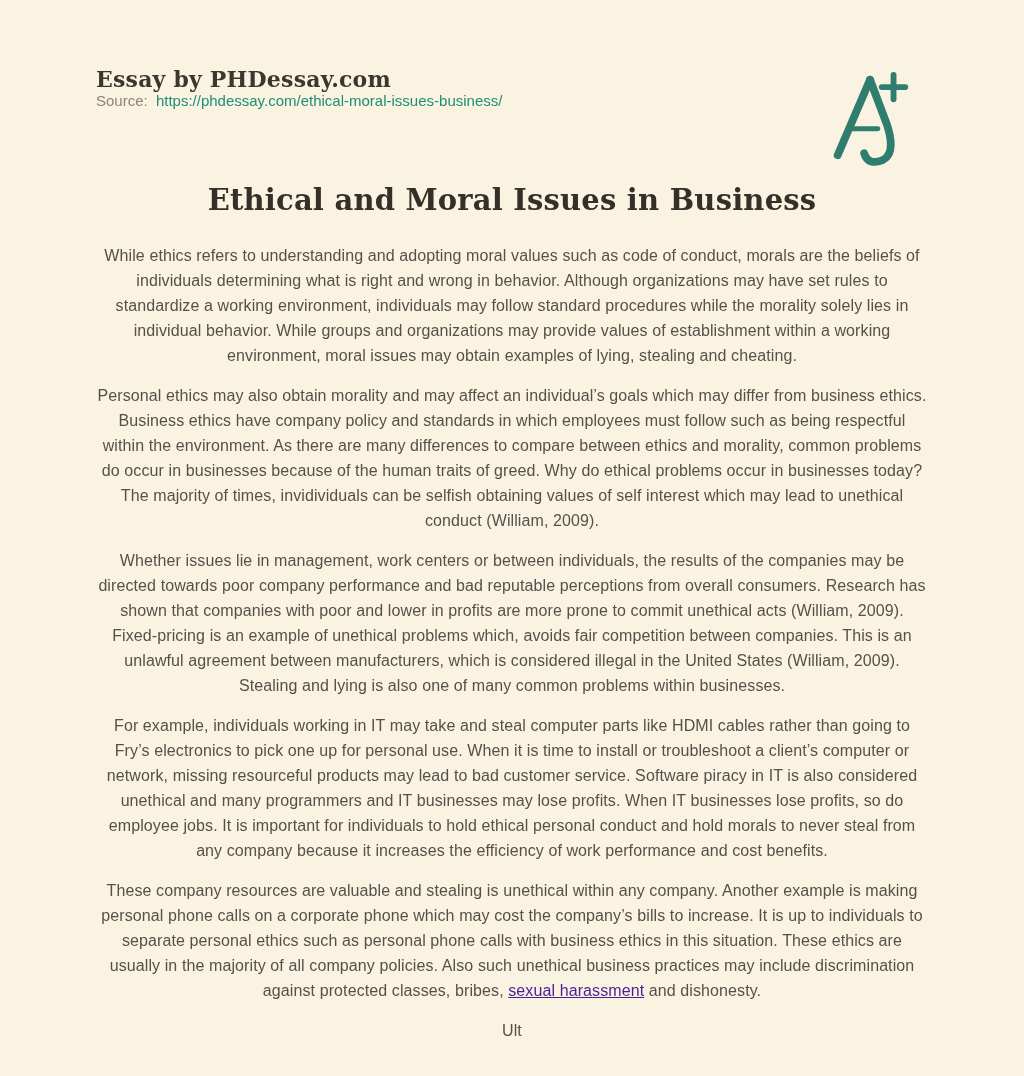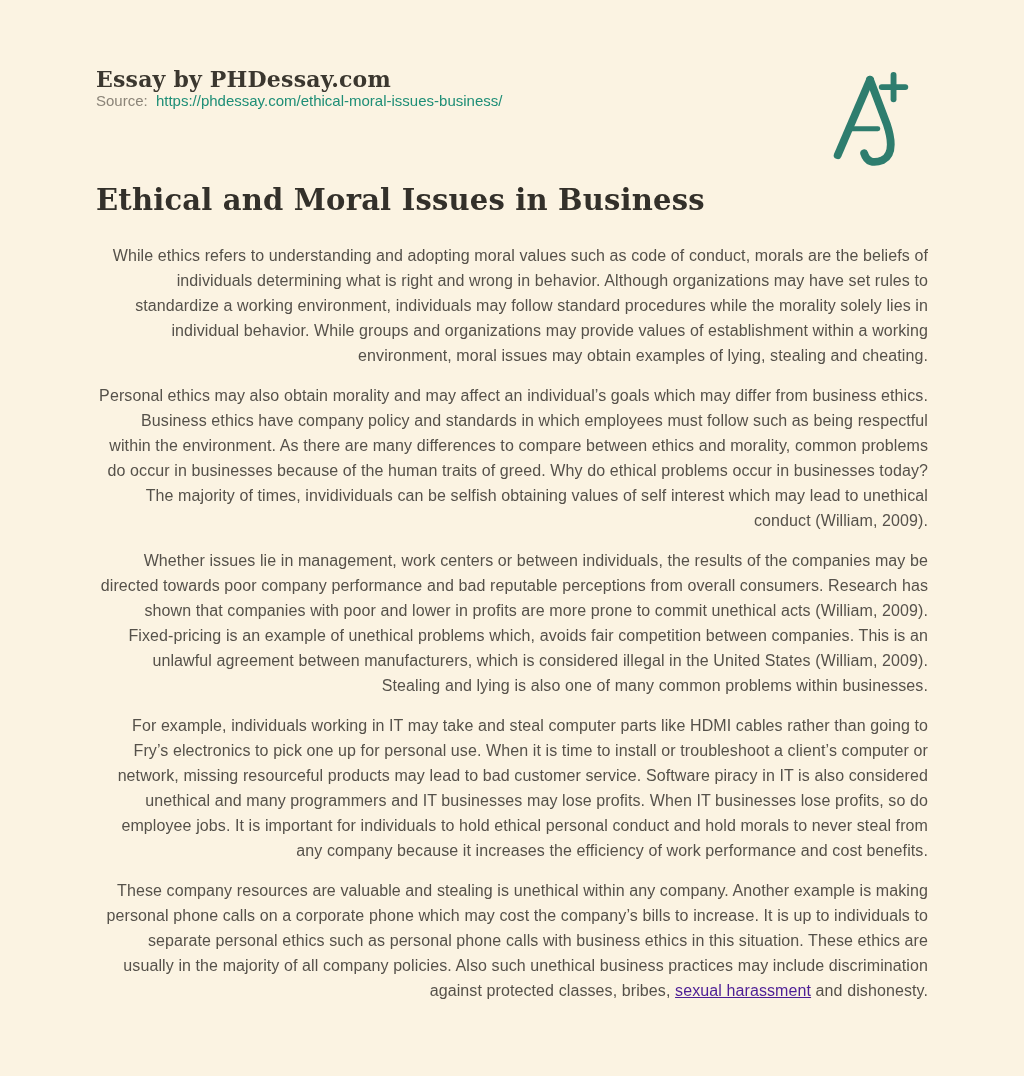--- a/index.html
+++ b/index.html
@@ -64,33 +64,34 @@
 
   .logo svg { width: 100%; height: 100%; }
 
   .article-title {
     margin-top: 74px;
     font-family: "DejaVu Serif", "Liberation Serif", serif;
     font-size: 29px;
     font-weight: 700;
     color: #33302a;
     letter-spacing: 0.2px;
+    text-align: center;
   }
 
   .article-body {
     margin-top: 26px;
   }
 
   .article-body p {
     font-size: 16px;
     line-height: 25px;
     color: #55514a;
     margin-bottom: 15px;
     letter-spacing: 0.1px;
-    text-align: right;
+    text-align: center;
   }
 
   .inline-link {
     color: #4c1d95;
     text-decoration: underline;
     cursor: pointer;
   }
 
   .truncated {
     margin-bottom: 0;
@@ -128,16 +129,17 @@
       <p>While ethics refers to understanding and adopting moral values such as code of conduct, morals are the beliefs of individuals determining what is right and wrong in behavior. Although organizations may have set rules to standardize a working environment, individuals may follow standard procedures while the morality solely lies in individual behavior. While groups and organizations may provide values of establishment within a working environment, moral issues may obtain examples of lying, stealing and cheating.</p>
 
       <p>Personal ethics may also obtain morality and may affect an individual’s goals which may differ from business ethics. Business ethics have company policy and standards in which employees must follow such as being respectful within the environment. As there are many differences to compare between ethics and morality, common problems do occur in businesses because of the human traits of greed. Why do ethical problems occur in businesses today? The majority of times, invidividuals can be selfish obtaining values of self interest which may lead to unethical conduct (William, 2009).</p>
 
       <p>Whether issues lie in management, work centers or between individuals, the results of the companies may be directed towards poor company performance and bad reputable perceptions from overall consumers. Research has shown that companies with poor and lower in profits are more prone to commit unethical acts (William, 2009). Fixed-pricing is an example of unethical problems which, avoids fair competition between companies. This is an unlawful agreement between manufacturers, which is considered illegal in the United States (William, 2009). Stealing and lying is also one of many common problems within businesses.</p>
 
       <p>For example, individuals working in IT may take and steal computer parts like HDMI cables rather than going to Fry’s electronics to pick one up for personal use. When it is time to install or troubleshoot a client’s computer or network, missing resourceful products may lead to bad customer service. Software piracy in IT is also considered unethical and many programmers and IT businesses may lose profits. When IT businesses lose profits, so do employee jobs. It is important for individuals to hold ethical personal conduct and hold morals to never steal from any company because it increases the efficiency of work performance and cost benefits.</p>
 
       <p><span>These company resources are valuable and stealing is unethical within any company. Another example is making personal phone calls on a corporate phone which may cost the company’s bills to increase. It is up to individuals to separate personal ethics such as personal phone calls with business ethics in this situation. These ethics are usually in the majority of all company policies. Also such unethical business practices may include discrimination against protected classes, bribes, </span><span class="inline-link">sexual harassment</span><span> and dishonesty.</span></p>
 
+      <p class="truncated">Ult</p>
 
     </div>
   </div>
 </div>
 
 </body></html>

